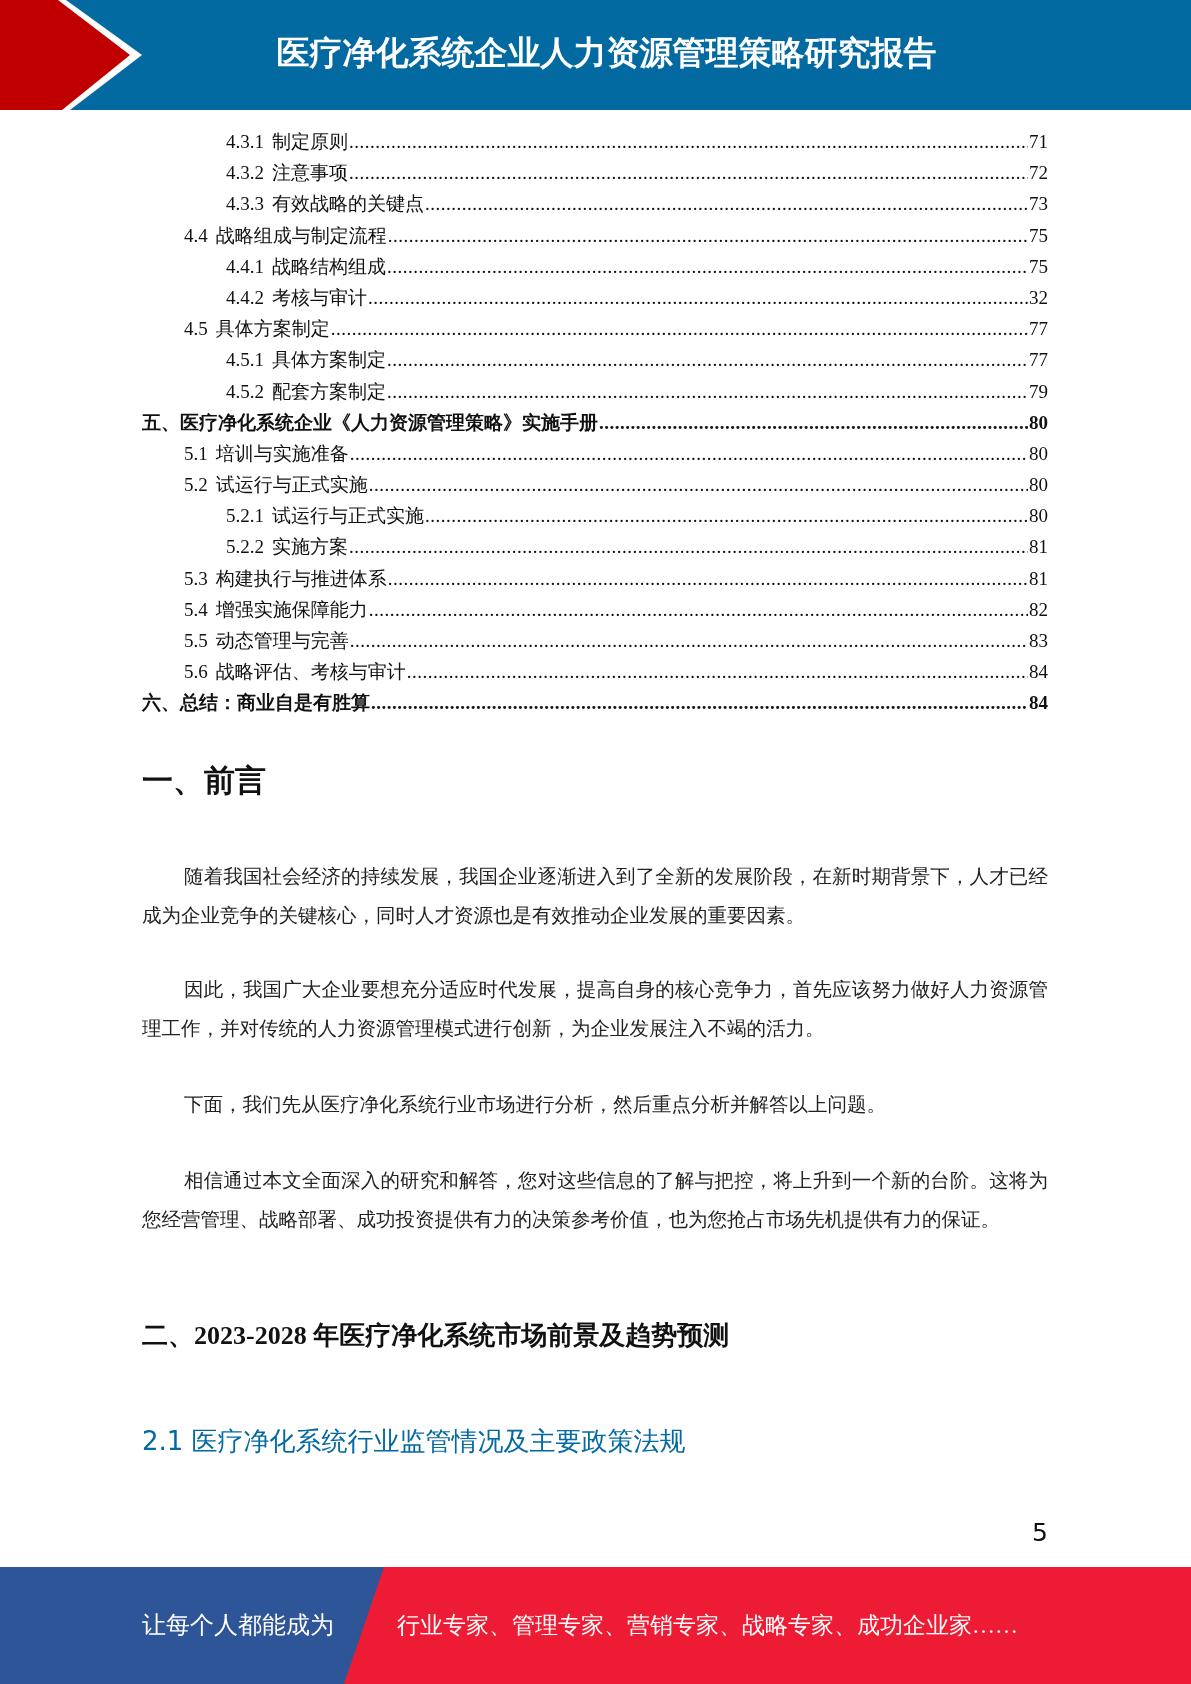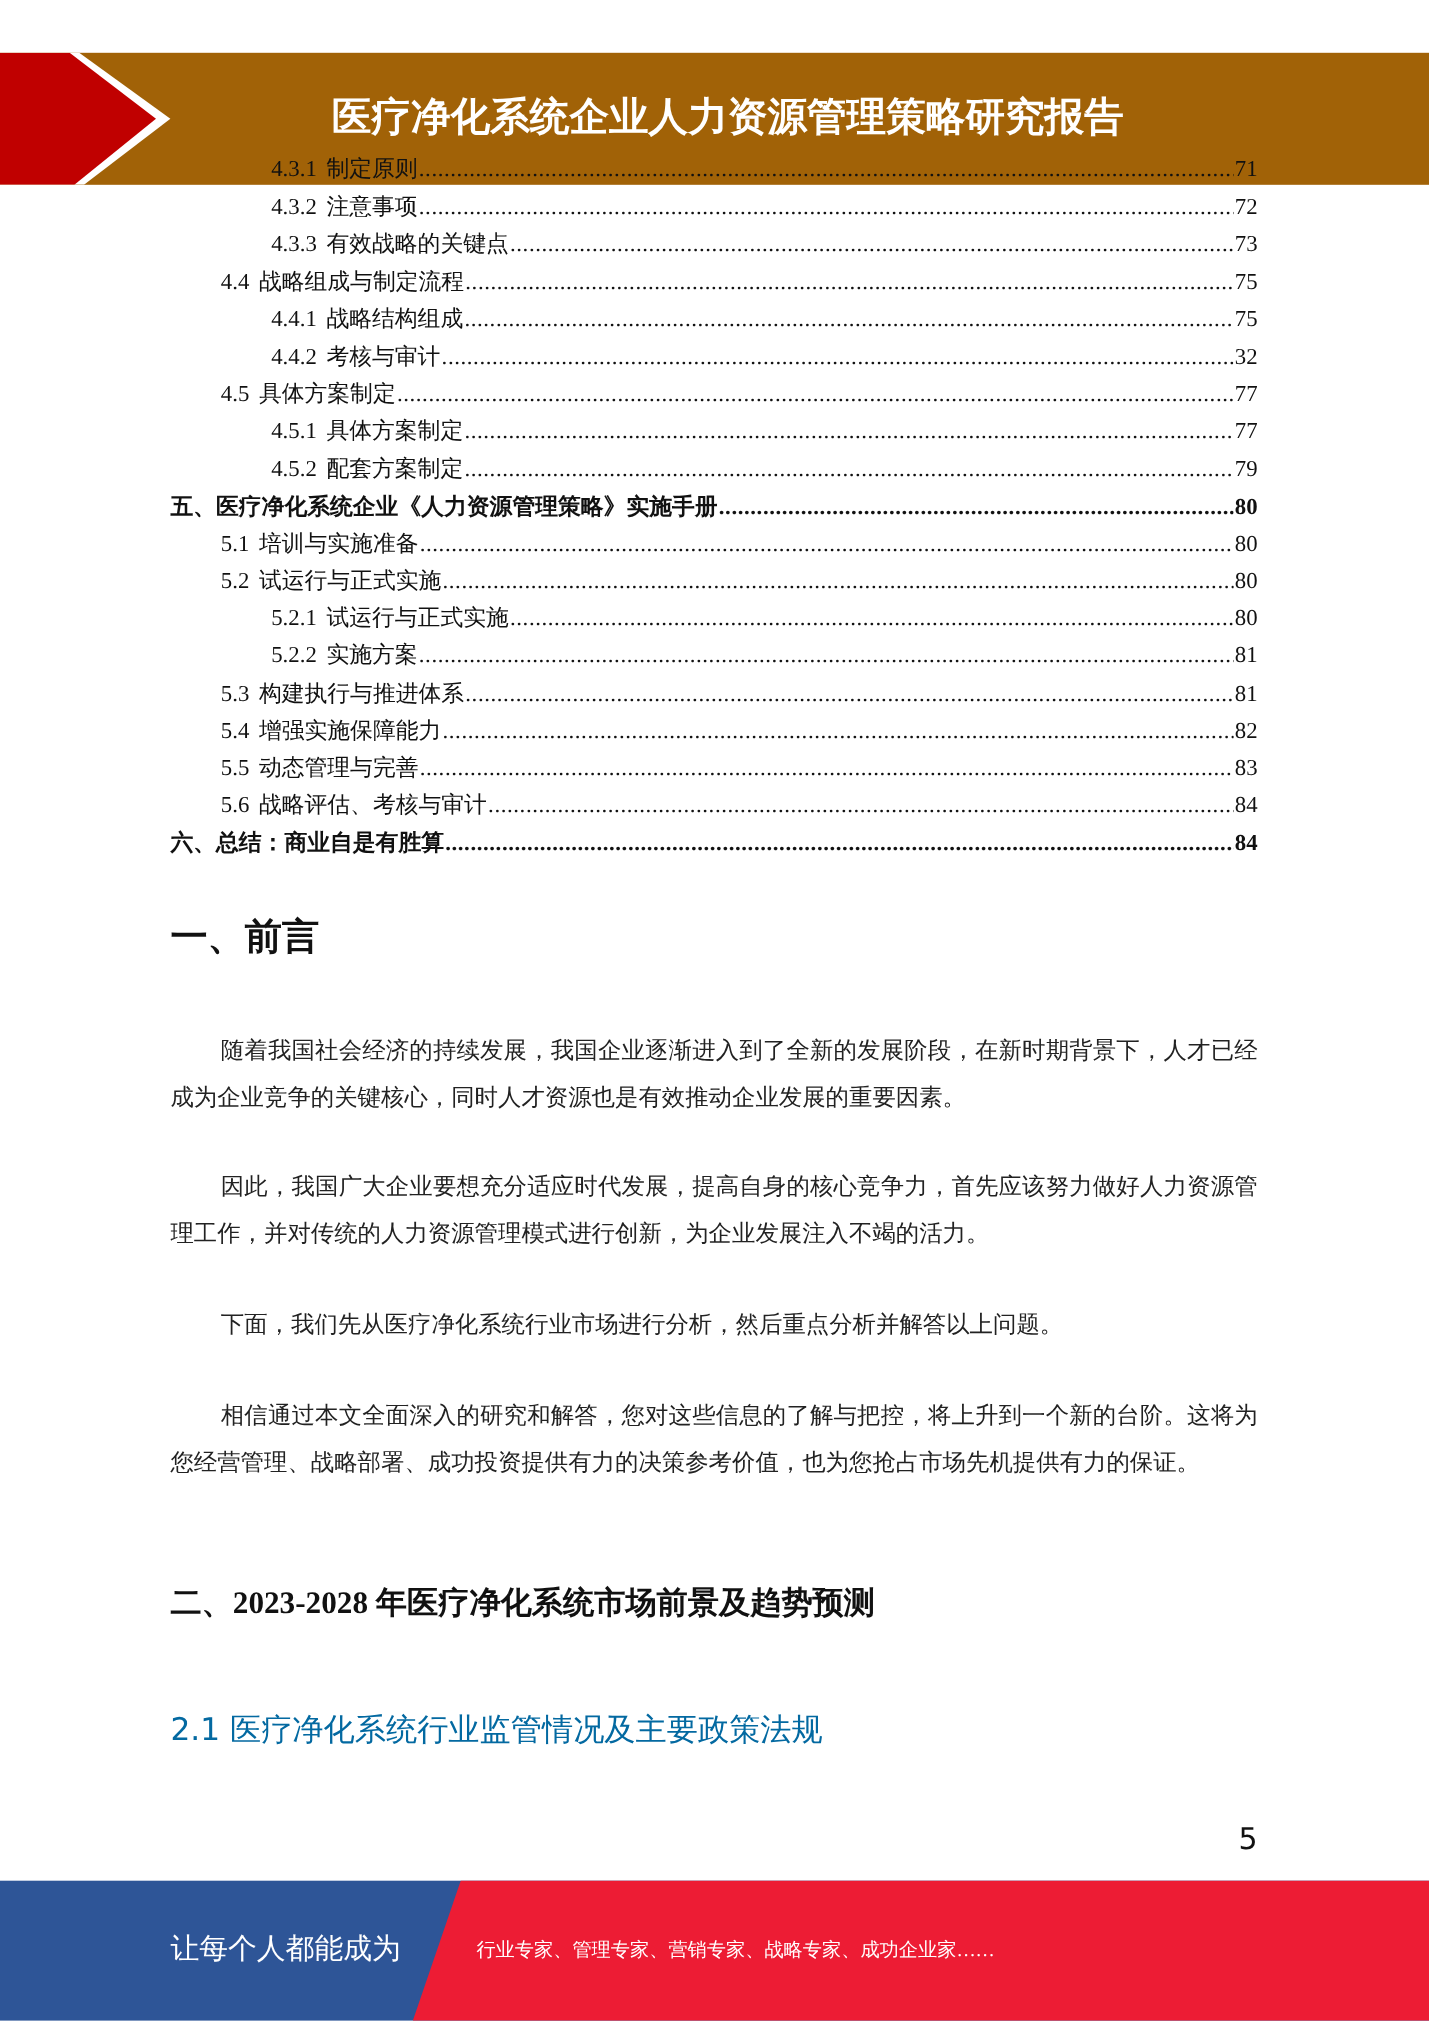--- a/index.html
+++ b/index.html
@@ -4,22 +4,21 @@
 <style>
   html, body { margin: 0; padding: 0; }
   body {
     width: 1191px; height: 1684px; position: relative; overflow: hidden;
     background: #ffffff;
     font-family: "Liberation Serif", "DejaVu Serif", serif;
     color: #111;
   }
   .header {
     position: absolute; left: 0; top: 0; width: 1191px; height: 110px;
-    background: #a16207;
-    margin-top: 44px;
+    background: #0369a1;
   }
   .header svg.chev { position: absolute; left: 0; top: 0; }
   .header-title {
     position: absolute; left: 0; top: 0; width: 1191px; height: 110px;
     line-height: 106px; text-align: center; padding-left: 22px; box-sizing: border-box;
     color: #fff; font-family: "DejaVu Sans", sans-serif; font-weight: bold;
     font-size: 33px; letter-spacing: 0px;
   }
   .toc { position: absolute; left: 142px; top: 126px; width: 906px; }
   .toc-row {
@@ -46,29 +45,29 @@
     font-weight: normal; font-size: 26px; color: #0369a1;
   }
   .para {
     position: absolute; left: 142px; width: 906px; font-size: 19.5px;
     line-height: 39px; text-indent: 42px; text-align: justify; color: #222;
   }
   .page-number {
     position: absolute; right: 143px; top: 1518px; font-size: 25px;
     font-family: "DejaVu Sans", sans-serif; color: #111;
   }
-  .footer { position: absolute; left: 0; top: 1567px; width: 1191px; height: 117px; border-radius: 17px; }
+  .footer { position: absolute; left: 0; top: 1567px; width: 1191px; height: 117px; }
   .footer svg { position: absolute; left: 0; top: 0; }
   .footer-left {
     position: absolute; left: 142px; top: 0; height: 117px; line-height: 117px;
     color: #fff; font-size: 24px;
   }
   .footer-right {
     position: absolute; left: 397px; top: 0; height: 117px; line-height: 117px;
-    color: #fff; font-size: 16px;
+    color: #fff; font-size: 23px;
   }
 </style>
 </head>
 <body>
 
 <div class="header">
   <svg class="chev" width="160" height="110">
     <polygon points="0,0 66,0 142,55 70,110 0,110" fill="#ffffff"></polygon>
     <polygon points="0,0 58,0 130,55 62,110 0,110" fill="#C00000"></polygon>
   </svg>

